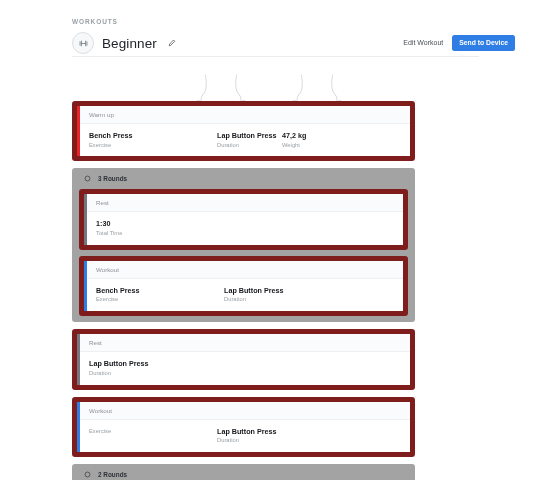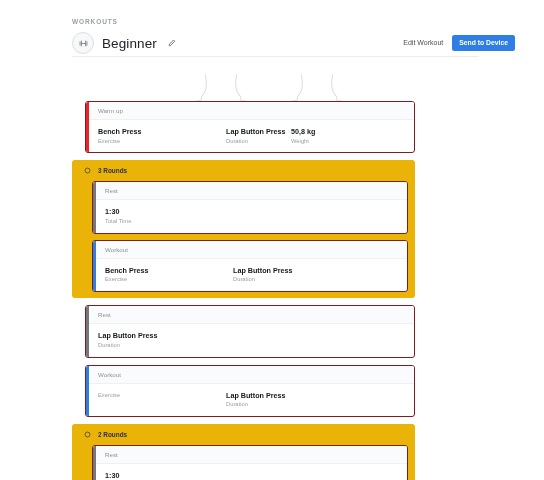--- a/index.html
+++ b/index.html
@@ -54,38 +54,38 @@
   .legend-item{display:flex;align-items:center;gap:4px;}
   .dot{width:5.5px;height:5.5px;border-radius:50%;flex:0 0 auto;}
   .legend-label{font-size:6px;font-weight:700;color:#3c4148;letter-spacing:.05px;}
 
   
   .list{
     position:absolute;left:72px;right:122px;top:101px;bottom:0;
     overflow:hidden;
   }
   .card{
-    background:#fff;border:1px solid #7f1d1d;border-radius:3px;
-    overflow:hidden;margin-bottom:7px;position:relative;margin-left:13px;
+    background:#fff;border:5px solid #7f1d1d;border-radius:3px;
+    overflow:hidden;margin-bottom:7px;position:relative;
   }
   .card .accent{position:absolute;left:0;top:0;bottom:0;width:2.5px;}
   .card-head{
     background:#fafbfc;border-bottom:1px solid #eef0f2;
     padding:5px 0 5px 12px;font-size:6.2px;color:#8b9097;
   }
   .card-body{padding:7px 0 8px 12px;display:flex;}
   .col{flex:0 0 auto;}
   .col-1{width:128px;}
   .col-2{width:65px;}
   .val{font-size:7.2px;font-weight:700;color:#16181c;line-height:1.25;}
   .sub{font-size:5.8px;color:#9aa0a6;margin-top:1.5px;line-height:1.2;}
 
   
   .rounds{
-    background:#eab308;border-radius:3px;padding:0;margin-bottom:7px;
+    background:#a3a3a3;border-radius:3px;padding:0;margin-bottom:7px;
     overflow:hidden;
   }
   .rounds-head{
     display:flex;align-items:center;gap:7px;
     padding:7px 0 7px 12px;
   }
   .rounds-label{font-size:6.4px;font-weight:700;color:#2d3138;}
   .rounds-inner{padding:0 7px 6px 7px;}
   .rounds-inner .card{margin-bottom:6px;}
   .rounds-inner .card:last-child{margin-bottom:0;}
@@ -176,21 +176,21 @@
         <div class="card-body">
           <div class="col col-1">
             <div class="val">Bench Press</div>
             <div class="sub">Exercise</div>
           </div>
           <div class="col col-2">
             <div class="val">Lap Button Press</div>
             <div class="sub">Duration</div>
           </div>
           <div class="col col-2">
-            <div class="val">50,8 kg</div>
+            <div class="val">47,2 kg</div>
             <div class="sub">Weight</div>
           </div>
         </div>
       </div>
       <div class="rounds">
         <div class="rounds-head">
           <span>
             <svg width="7" height="7" viewBox="0 0 16 16" fill="none" stroke="#2d3138" stroke-width="1.5">
               <circle cx="8" cy="8" r="5.6"></circle>
             </svg>

